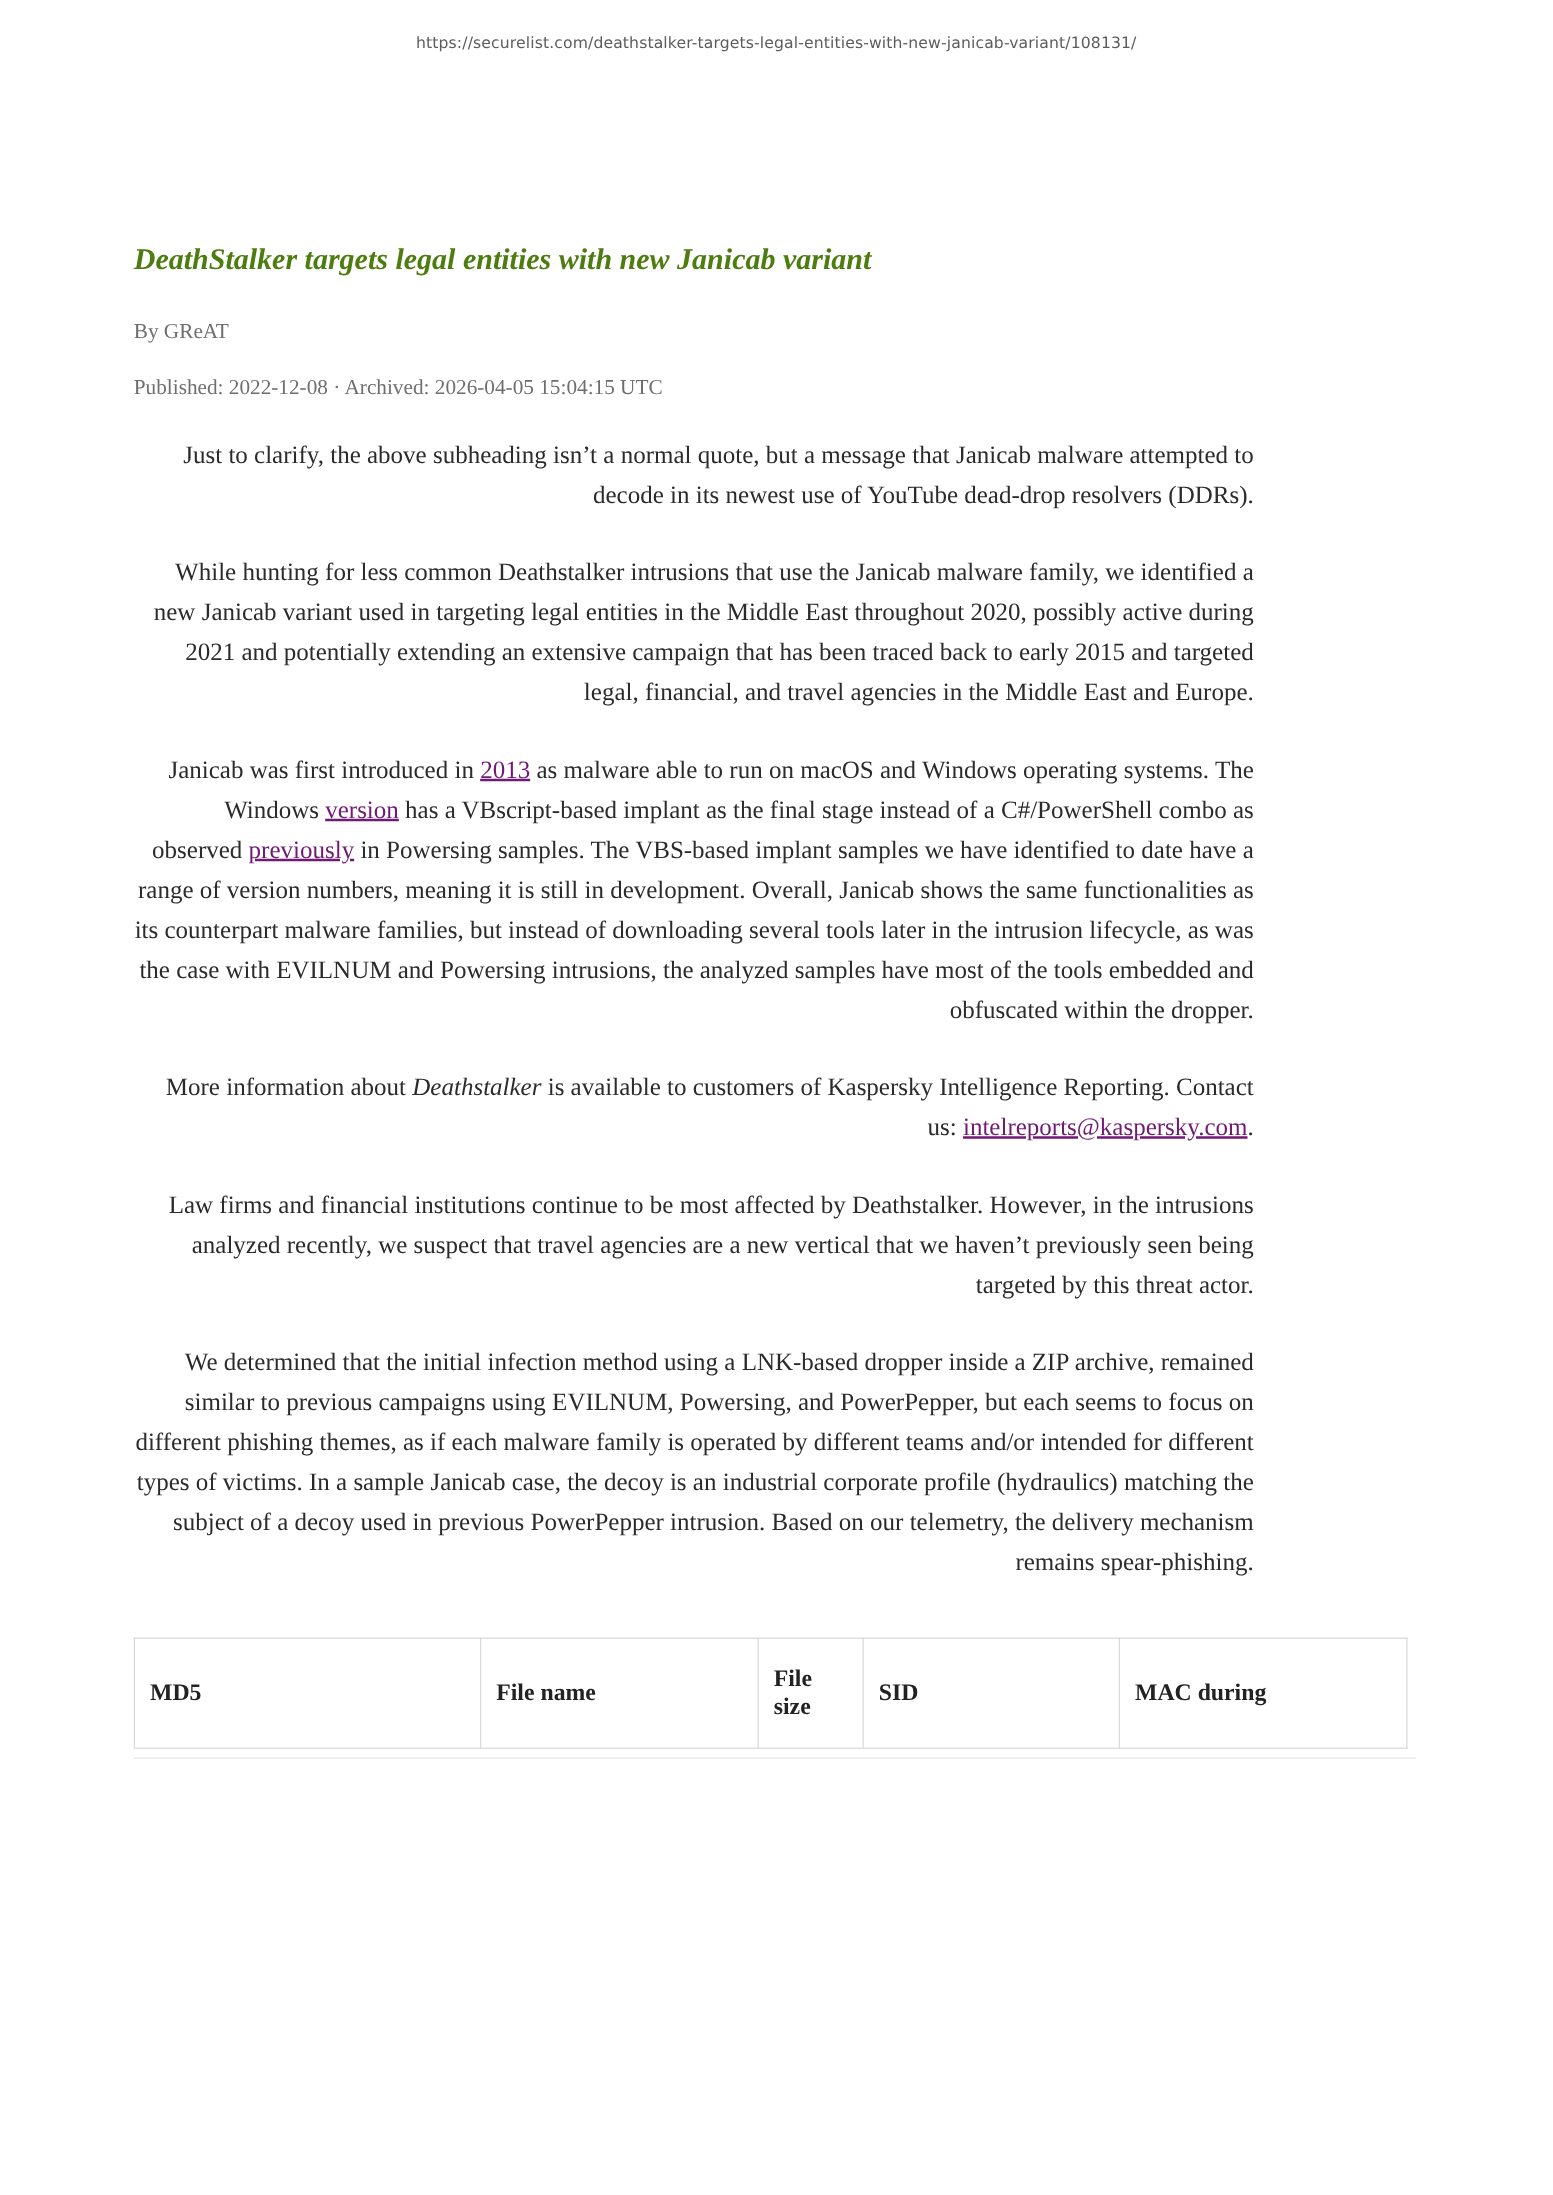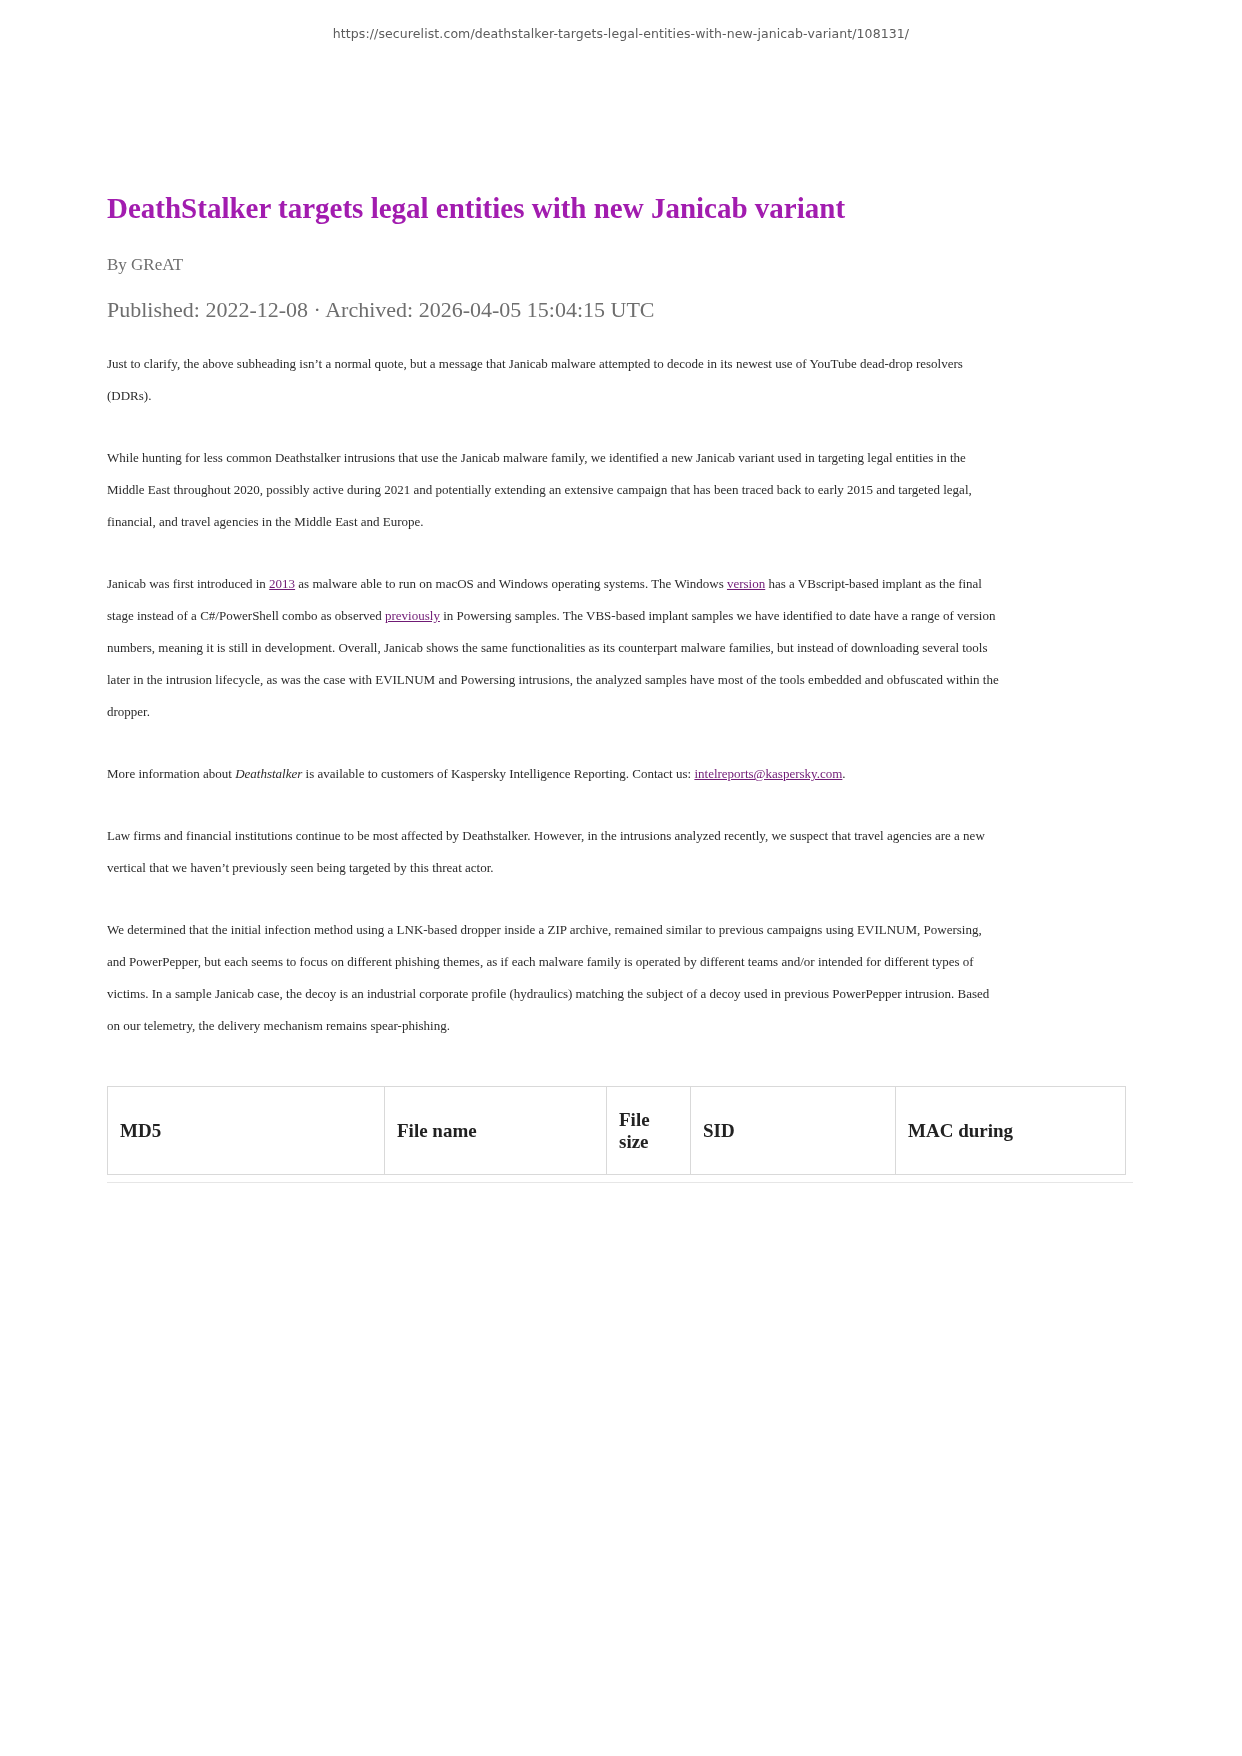--- a/index.html
+++ b/index.html
@@ -24,45 +24,47 @@
     letter-spacing: 0.1px;
   }
   .content {
     position: absolute;
     top: 0;
     left: 107px;
     width: 1020px;
   }
   h1.title {
     margin-top: 190px;
-    font-size: 29px;
+    font-size: 24px;
     line-height: 36px;
     font-weight: 700;
-    color: #a21caf;
+    color: #4d7c0f;
     margin-bottom: 28px;
     font-family: "Liberation Serif", serif;
+    font-style: italic;
   }
   .byline {
     font-size: 17px;
     line-height: 22px;
     color: #6e6e6e;
     margin-bottom: 24px;
   }
   .publine {
-    font-size: 22px;
+    font-size: 17px;
     line-height: 20px;
     color: #6e6e6e;
     margin-bottom: 28px;
   }
   .body-text { width: 896px; }
   .body-text p.para {
-    font-size: 13px;
+    font-size: 20px;
     line-height: 32px;
     color: #2b2b2b;
     margin-bottom: 30px;
+    text-align: right;
   }
   .body-text p.para a {
     color: #701a75;
     text-decoration: underline;
   }
   .body-text p.para em { font-style: italic; }
   table.ioc-table {
     border-collapse: collapse;
     table-layout: fixed;
     width: 1018px;

